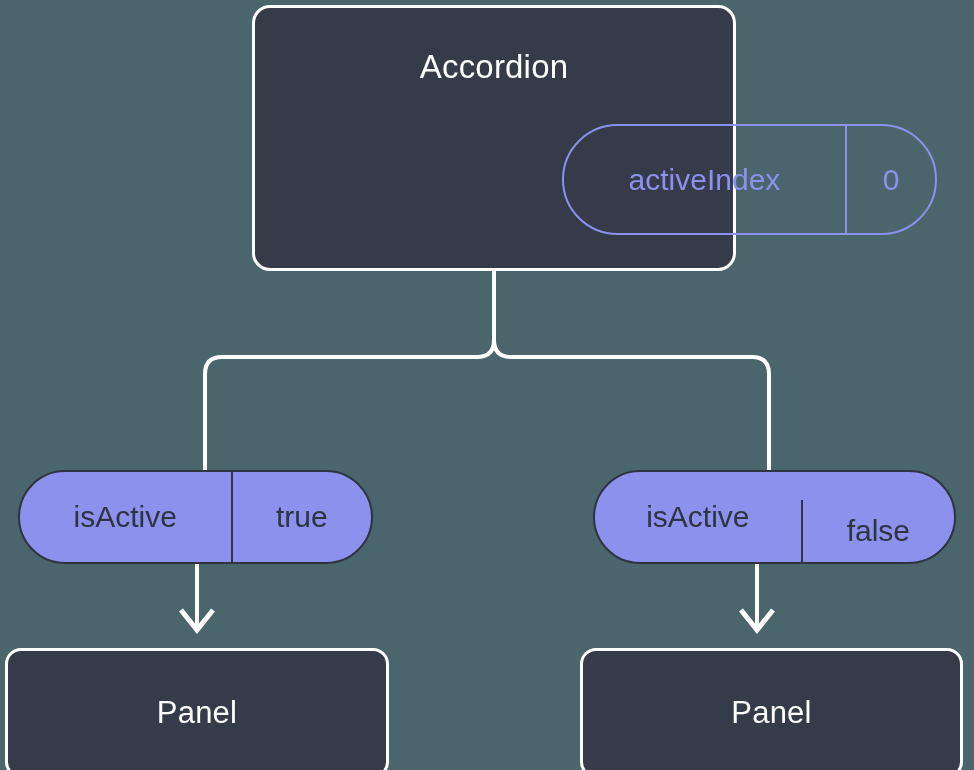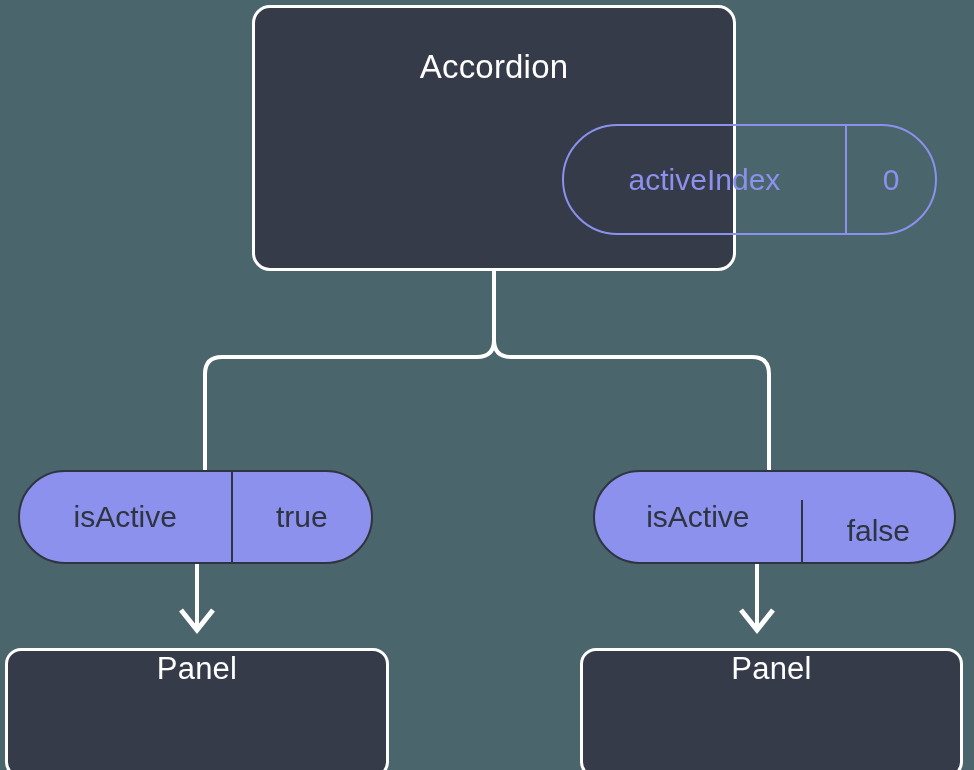--- a/index.html
+++ b/index.html
@@ -57,20 +57,21 @@
 
   
   .panel-node {
     top: 648px;
     height: 130px;
     border-radius: 16px;
   }
   #panel-left-node  { left: 5px;   width: 384px; }
   #panel-right-node { left: 580px; width: 383px; }
   .panel-node .node-title {
+    margin-top: 44px;
     font-size: 31px;
   }
 
   
   .pill {
     position: absolute;
     display: flex;
     align-items: stretch;
     box-sizing: border-box;
     border-radius: 999px;

